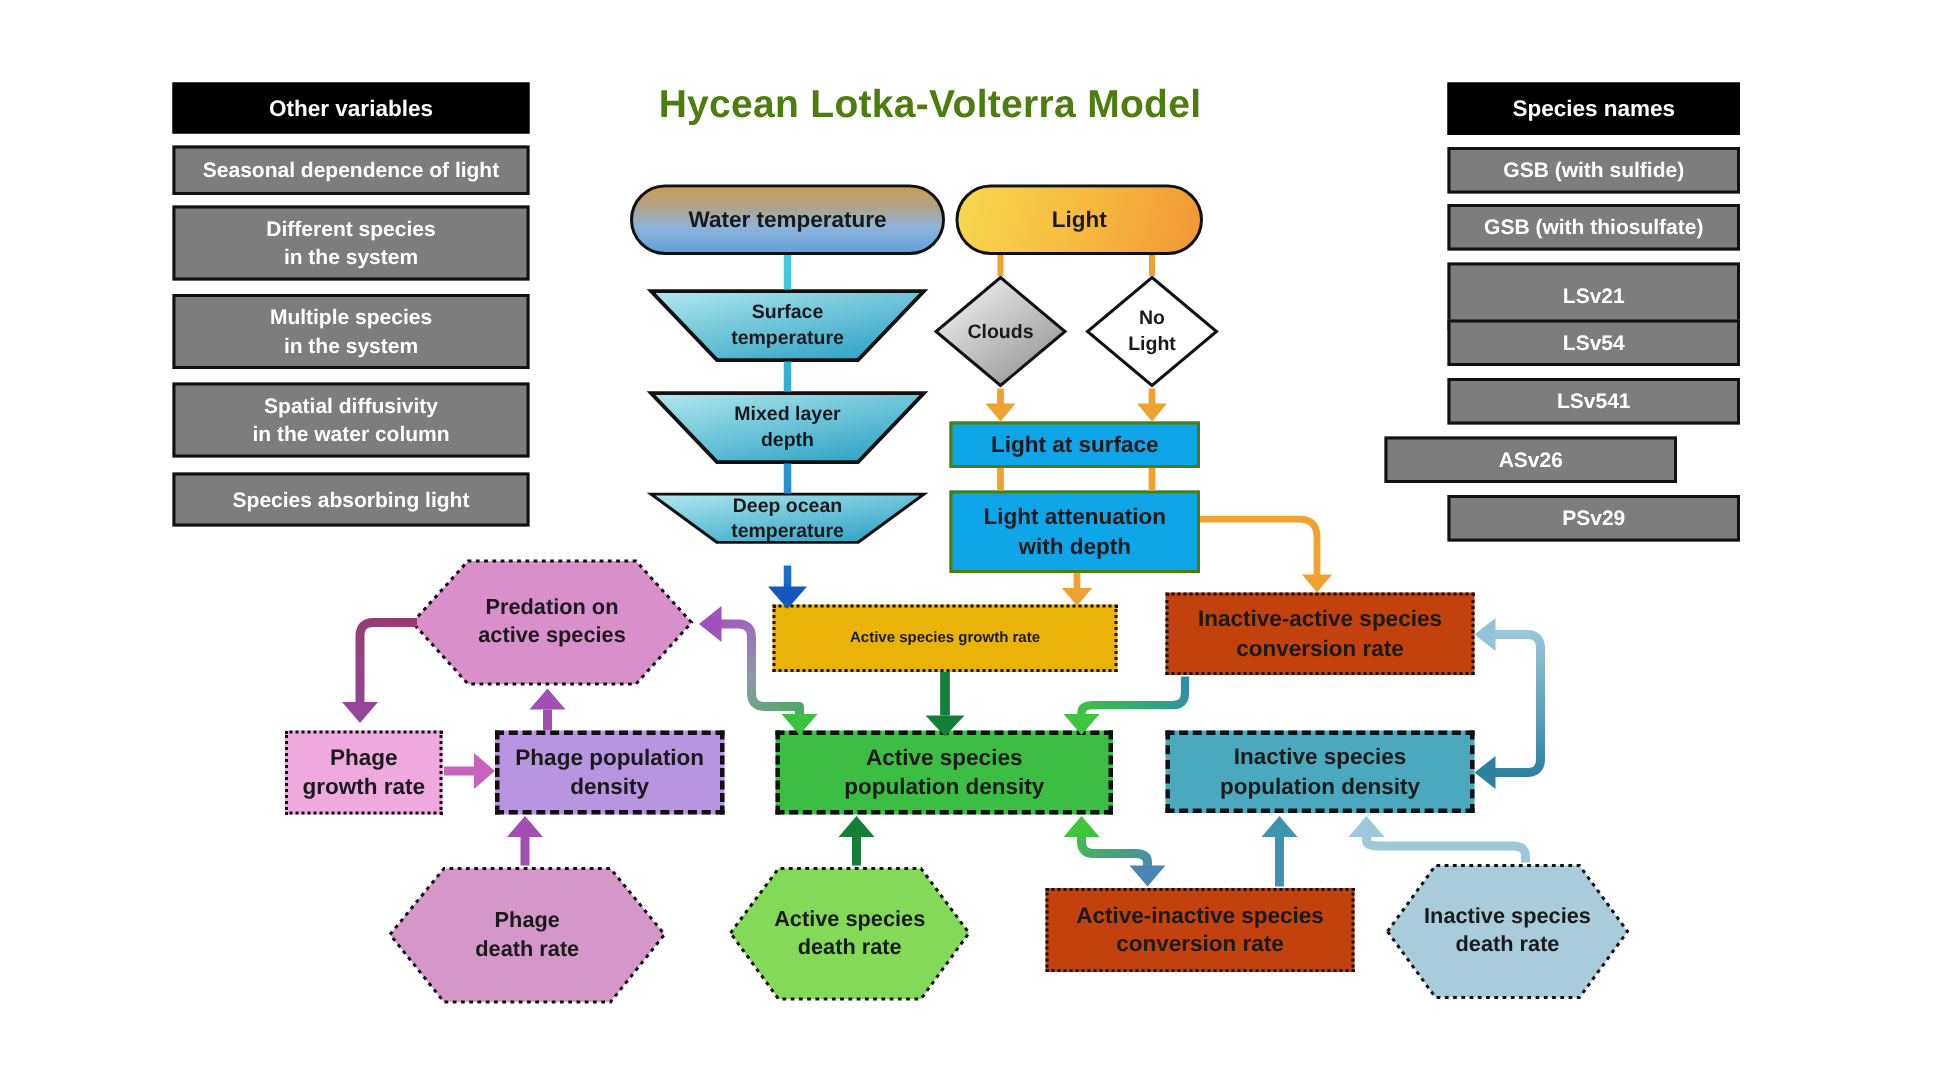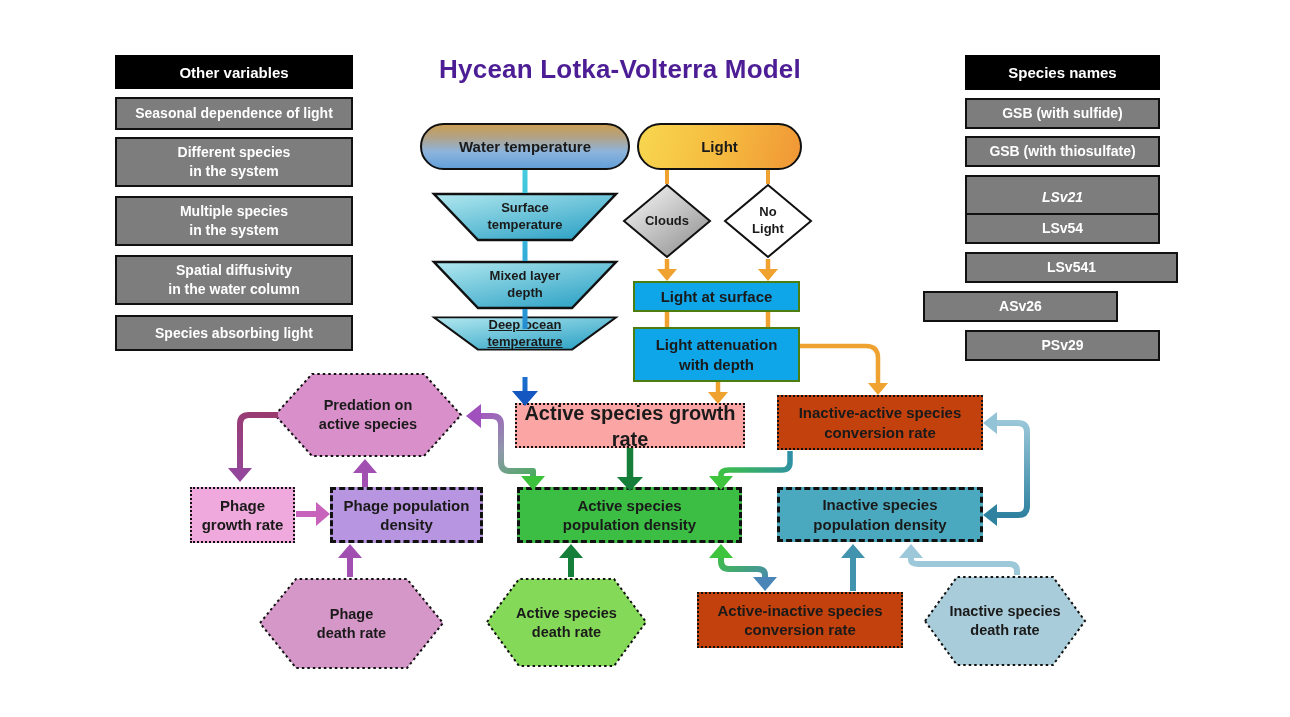--- a/index.html
+++ b/index.html
@@ -1,37 +1,37 @@
 <!DOCTYPE html>
 <html><head>
 <meta charset="utf-8">
 <style>
   html,body{margin:0;padding:0;background:#fff;}
   #canvas{
     position:relative;width:1290px;height:717px;background:#ffffff;overflow:hidden;
     font-family:"Liberation Sans","DejaVu Sans",sans-serif;font-weight:700;color:#1a1a1a;
   }
   #title{position:absolute;left:380px;top:54px;width:480px;text-align:center;
-    font-size:26px;letter-spacing:.2px;color:#4c1d95;}
+    font-size:26px;letter-spacing:.2px;color:#4d7c0f;}
   
   .panel-header{position:absolute;background:#000;color:#fff;display:flex;align-items:center;
     justify-content:center;font-size:15px;border:2px solid #000;box-sizing:border-box;}
   .panel-item{position:absolute;background:#7d7d7d;color:#fff;display:flex;align-items:center;
     justify-content:center;text-align:center;font-size:14px;border:2px solid #111;
     box-sizing:border-box;white-space:pre-line;line-height:1.35;}
   
   .node{position:absolute;display:flex;align-items:center;justify-content:center;
     text-align:center;box-sizing:border-box;line-height:1.3;}
   .node-label{position:relative;z-index:2;white-space:pre-line;}
   .shape{position:absolute;left:0;top:0;width:100%;height:100%;overflow:visible;z-index:1;}
   .pill{border:2px solid #111;border-radius:26px;font-size:15px;}
   .pill-water{background:linear-gradient(180deg,#c99e55 0%,#b2a285 28%,#8db4dc 62%,#64a0d9 100%);}
   .pill-light{background:linear-gradient(105deg,#f8d74f 0%,#f5b83e 55%,#f09636 100%);}
   .orange-box{background:#0ea5e9;border:2px solid #4d7c0f;font-size:15px;}
-  .rate-green{background:#fca5a5;border:2px dotted #111;font-size:20px;}
+  .rate-green{background:#eab308;border:2px dotted #111;font-size:10px;}
   .rate-blue{background:#c2410c;border:2px dotted #111;font-size:15px;}
   .density-green{background:#3cbd44;border:3px dashed #111;font-size:15px;}
   .density-teal{background:#4aa9bf;border:3px dashed #111;font-size:15px;}
   .phage-growth{background:#efa9dd;border:2px dotted #111;font-size:15px;}
   .phage-density{background:#b795e0;border:3px dashed #111;font-size:15px;}
   .small-text{font-size:13px;}
   .hex-text{font-size:14.5px;}
   #connectors{position:absolute;left:0;top:0;width:1290px;height:717px;z-index:5;pointer-events:none;}
 </style>
 </head>
@@ -60,23 +60,23 @@
 in the system</div>
   <div class="panel-item" style="left:115px;top:196px;width:238px;height:50px;">Multiple species
 in the system</div>
   <div class="panel-item" style="left:115px;top:255px;width:238px;height:50px;">Spatial diffusivity
 in the water column</div>
   <div class="panel-item" style="left:115px;top:315px;width:238px;height:36px;">Species absorbing light</div>
 
   <div class="panel-header" style="left:965px;top:55px;width:195px;height:35px;">Species names</div>
   <div class="panel-item" style="left:965px;top:98px;width:195px;height:31px;">GSB (with sulfide)</div>
   <div class="panel-item" style="left:965px;top:136px;width:195px;height:31px;">GSB (with thiosulfate)</div>
-  <div class="panel-item" style="left:965px;top:175px;width:195px;height:45px;font-style:italic;">LSv21</div>
+  <div class="panel-item" style="left:965px;top:175px;width:195px;height:45px;">LSv21</div>
   <div class="panel-item" style="left:965px;top:213px;width:195px;height:31px;">LSv54</div>
-  <div class="panel-item" style="left:965px;top:252px;width:213px;height:31px;">LSv541</div>
+  <div class="panel-item" style="left:965px;top:252px;width:195px;height:31px;">LSv541</div>
   <div class="panel-item" style="left:923px;top:291px;width:195px;height:31px;">ASv26</div>
   <div class="panel-item" style="left:965px;top:330px;width:195px;height:31px;">PSv29</div>
 
   <div class="node pill pill-water" style="left:420px;top:123px;width:210px;height:47px;">
     <span class="node-label">Water temperature</span>
   </div>
   <div class="node pill pill-light" style="left:637px;top:123px;width:165px;height:47px;">
     <span class="node-label">Light</span>
   </div>
 
@@ -87,21 +87,21 @@
     <span class="node-label">Surface
 temperature</span>
   </div>
   <div class="node small-text" style="left:432px;top:260px;width:186px;height:50px;">
     <svg class="shape" viewBox="0 0 186 50" preserveAspectRatio="none">
       <polygon points="2,2 184,2 140,48 46,48" fill="url(#gTrap)" stroke="#111" stroke-width="2.5"></polygon>
     </svg>
     <span class="node-label">Mixed layer
 depth</span>
   </div>
-  <div class="node small-text" style="left:432px;top:316px;width:186px;height:35px;text-decoration:underline;">
+  <div class="node small-text" style="left:432px;top:328px;width:186px;height:35px;">
     <svg class="shape" viewBox="0 0 186 50" preserveAspectRatio="none">
       <polygon points="2,2 184,2 140,48 46,48" fill="url(#gTrap)" stroke="#111" stroke-width="2.5"></polygon>
     </svg>
     <span class="node-label">Deep ocean
 temperature</span>
   </div>
 
   <div class="node small-text" style="left:622px;top:183px;width:90px;height:76px;">
     <svg class="shape" viewBox="0 0 90 76" preserveAspectRatio="none">
       <polygon points="45,2 88,38 45,74 2,38" fill="url(#gCloud)" stroke="#111" stroke-width="2"></polygon>

